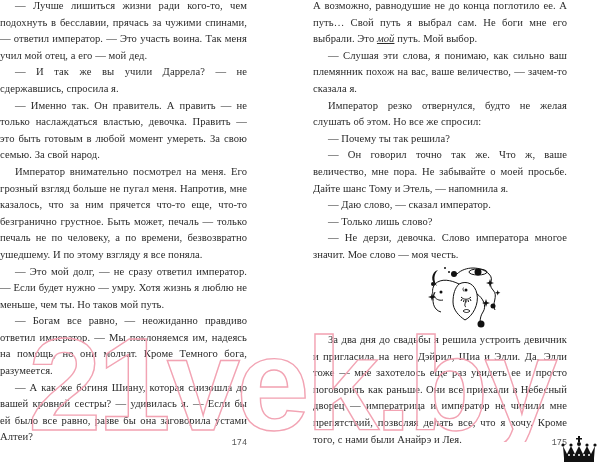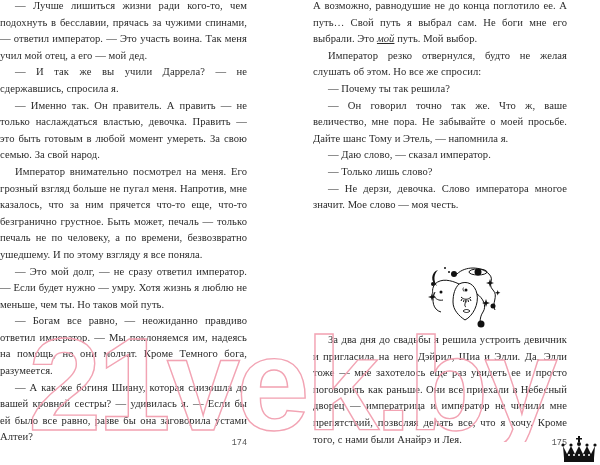--- a/index.html
+++ b/index.html
@@ -54,20 +54,21 @@
     <p>— Богам все равно, — неожиданно правдиво ответил император. — Мы поклоняемся им, надеясь на помощь, но они молчат. Кроме Темного бога, разумеется.</p>
     <p>— А как же богиня Шиану, которая снизошла до вашей кровной сестры? — удивилась я. — Если бы ей было все равно, разве бы она заговорила устами Алтеи?</p>
 
   </div>
   <div class="page-number">174</div>
 </div>
 
 <div class="page page-right">
   <div class="text top">
     <p class="noindent"><span>А возможно, равнодушие не до конца поглотило ее. А путь… Свой путь я выбрал сам. Не боги мне его выбрали. Это </span><em>мой</em><span> путь. Мой выбор.</span></p>
+    <p>— Слушая эти слова, я понимаю, как сильно ваш племянник похож на вас, ваше величество, — зачем-то сказала я.</p>
     <p>Император резко отвернулся, будто не желая слушать об этом. Но все же спросил:</p>
     <p>— Почему ты так решила?</p>
     <p>— Он говорил точно так же. Что ж, ваше величество, мне пора. Не забывайте о моей просьбе. Дайте шанс Тому и Этель, — напомнила я.</p>
     <p>— Даю слово, — сказал император.</p>
     <p>— Только лишь слово?</p>
     <p>— Не дерзи, девочка. Слово императора многое значит. Мое слово — моя честь.</p>
   </div>
 
   <svg class="ornament" viewBox="0 0 82 66">
     <g fill="none" stroke="#111" stroke-width="1">

